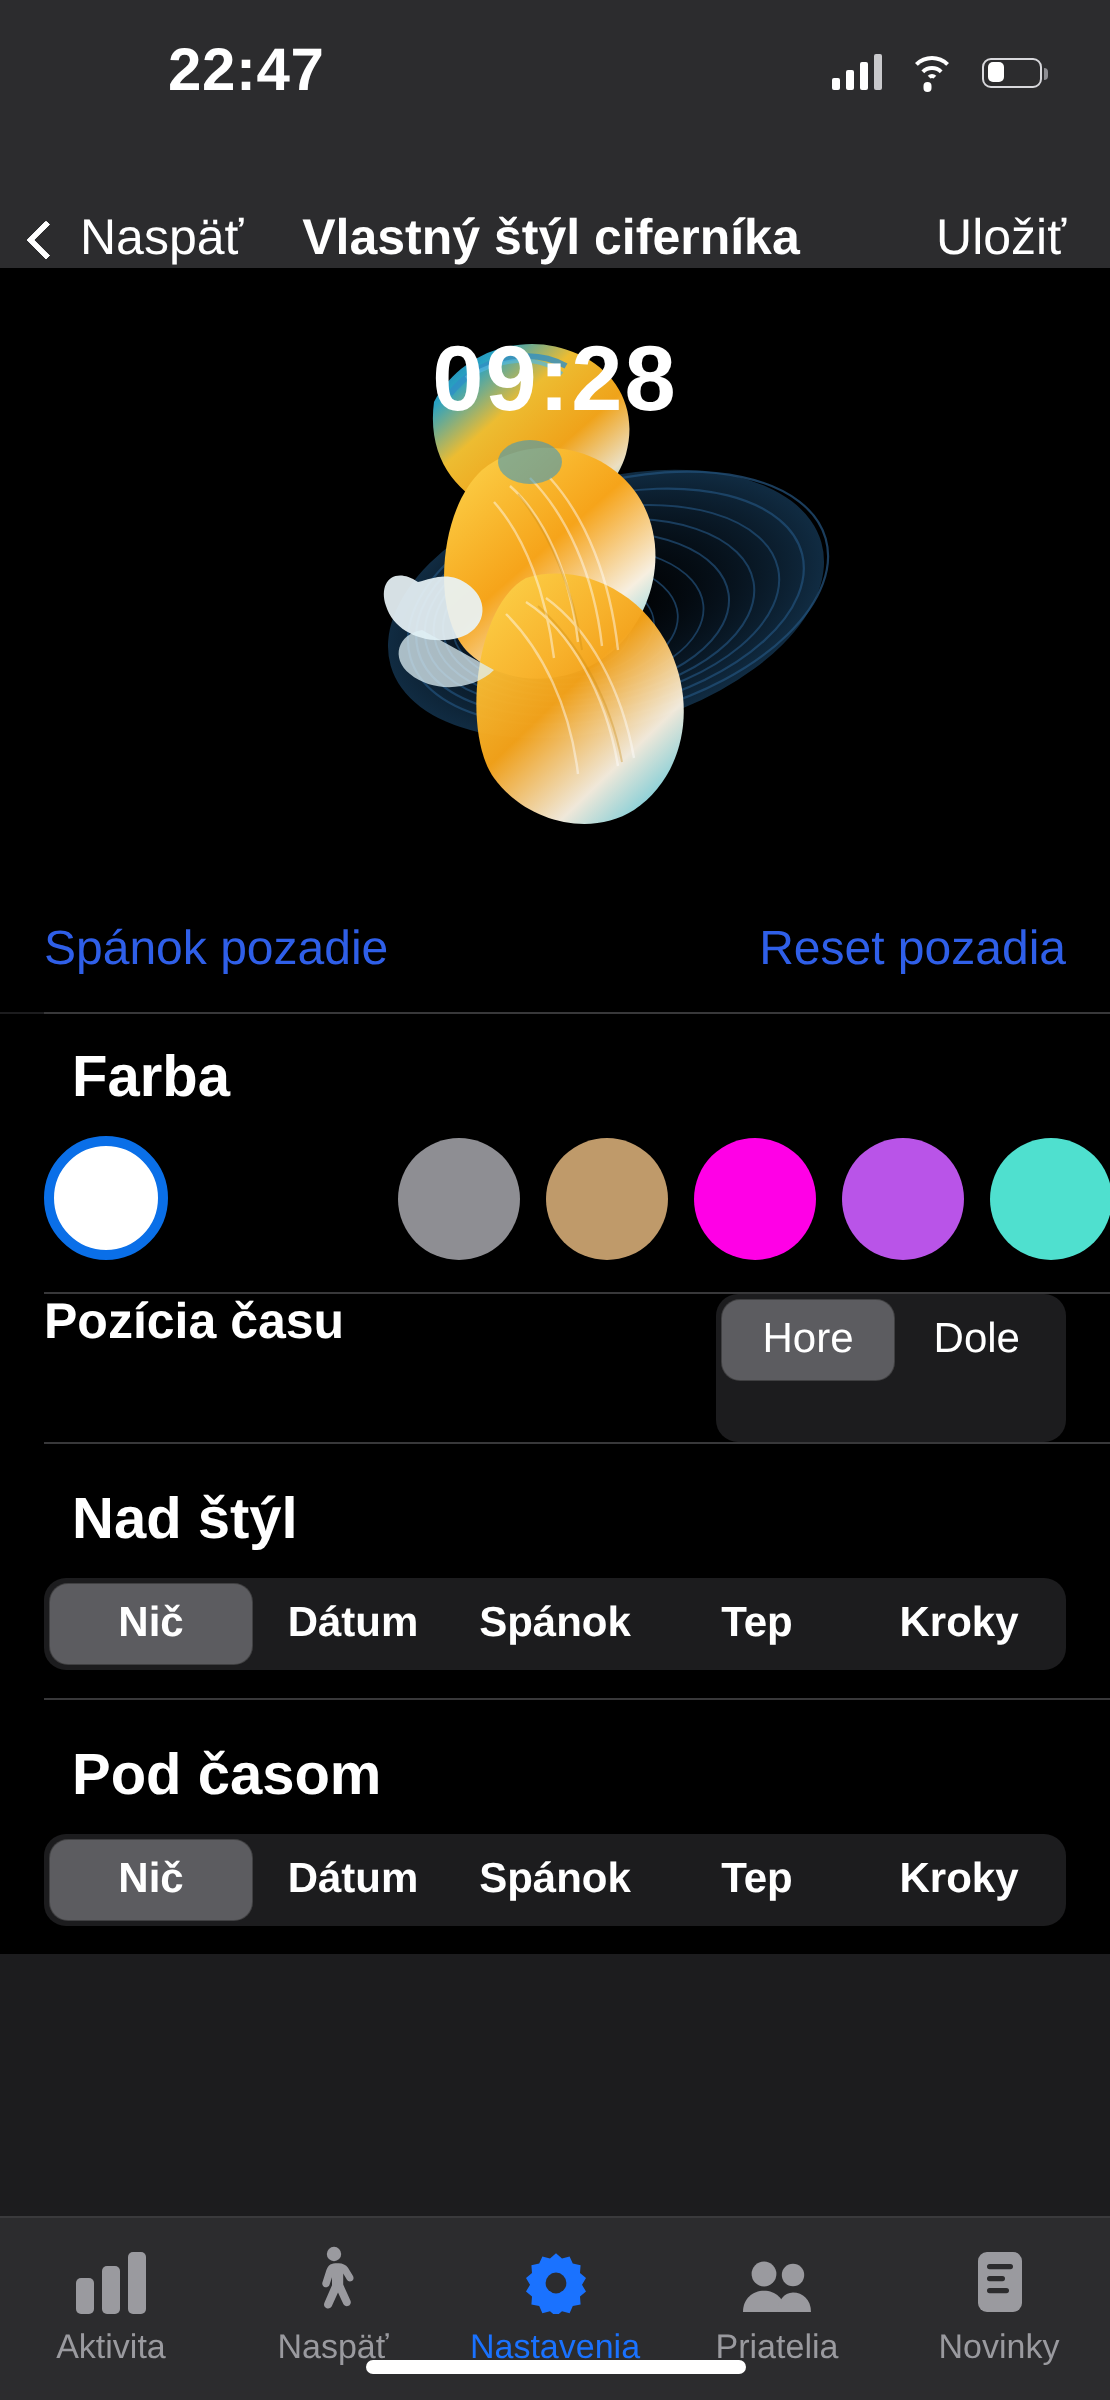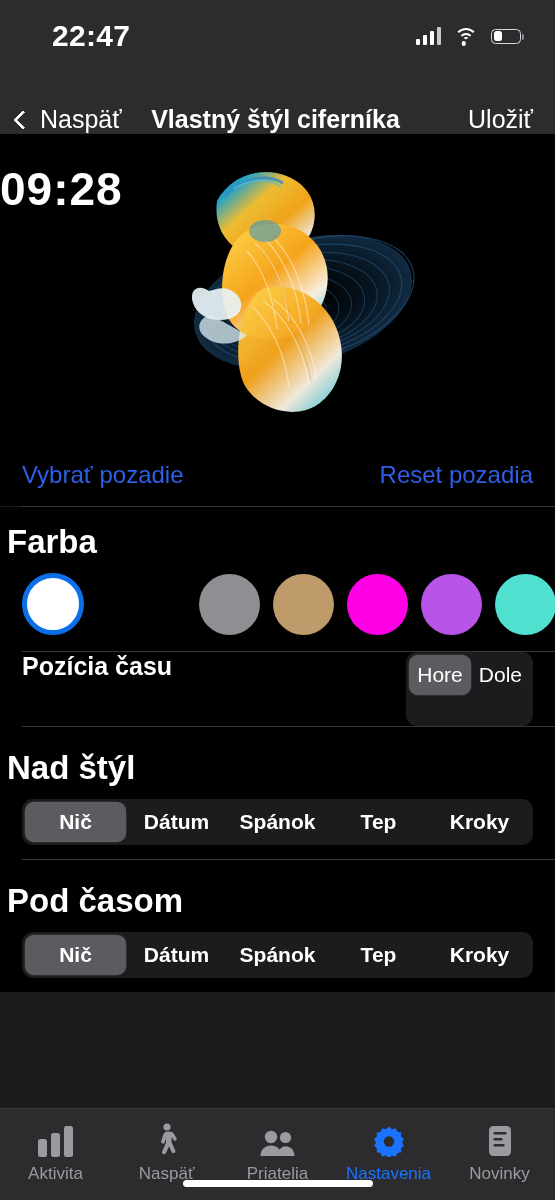--- a/index.html
+++ b/index.html
@@ -10,21 +10,21 @@
     -webkit-font-smoothing:antialiased;
   }
   #app{ position:relative; width:555px; height:1200px; background:#1c1c1e; display:flex; flex-direction:column; }
 
   
   .statusbar{
     height:72px; background:#2c2c2e; flex:0 0 auto;
     display:flex; align-items:center; justify-content:space-between;
     padding:0 34px 0 52px; color:#fff;
   }
-  .sb-time{ font-size:30px; font-weight:bold; letter-spacing:.3px; }
+  .sb-time{ font-size:30px; font-weight:bold; letter-spacing:.3px;margin-left:32px; }
   .sb-right{ display:flex; align-items:center; gap:13px; }
 
   .signal{ display:flex; align-items:flex-end; gap:3px; height:18px; }
   .signal i{ display:block; width:4px; background:#fff; border-radius:1px; }
   .signal i:nth-child(1){ height:6px; }
   .signal i:nth-child(2){ height:10px; }
   .signal i:nth-child(3){ height:14px; }
   .signal i:nth-child(4){ height:18px; background:#c9c9cc; }
 
   .wifi{ position:relative; width:24px; height:18px; }
@@ -48,56 +48,56 @@
   .nav-back{ display:flex; align-items:center; gap:10px; padding-left:16px; cursor:pointer; }
   .chev{ width:14px; height:14px; border-left:3.4px solid #fff; border-bottom:3.4px solid #fff;
          transform:rotate(45deg); border-radius:1px; }
   .nav-back-label{ font-size:25px; }
   .nav-title{ position:absolute; left:0; right:4px; text-align:center; font-size:25px; font-weight:bold; pointer-events:none; }
   .nav-save{ margin-left:auto; padding-right:22px; font-size:25px; cursor:pointer; position:relative; z-index:2; }
 
   
   .preview{ position:relative; height:310px; flex:0 0 auto; background:#000; overflow:hidden; }
   .preview-time{
-    position:absolute; top:28px; left:0; right:0; text-align:left;
+    position:absolute; top:28px; left:0; right:0; text-align:center;
     font-size:46px; font-weight:bold; color:#fff; letter-spacing:1px; z-index:3;
   }
   .fish-wrap{ position:absolute; left:0; top:0; width:100%; height:100%; }
   .fish-wrap svg{ position:absolute; left:50%; top:50%; transform:translate(-50%,-50%); }
 
   
   .links{
     height:62px; flex:0 0 auto; background:#000;
     display:flex; align-items:center; justify-content:space-between;
     padding:0 22px; font-size:24px; color:#2f5fe8;
   }
   .links span{ cursor:pointer; }
 
   .hr{ height:1px; background:#38383a; margin-left:22px; flex:0 0 auto; }
 
   
   .content{ background:#000; flex:0 0 auto; }
 
-  .sec-title{ font-size:33px; font-weight:bold; color:#fff; padding:16px 0 0 7px; }
+  .sec-title{ font-size:29px; font-weight:bold; color:#fff; padding:16px 0 0 36px; }
 
   
   .swatches{ display:flex; align-items:center; padding:12px 0 16px 22px; gap:0; overflow:hidden; }
   .sw{ flex:0 0 auto; border-radius:50%; cursor:pointer; }
   .sw-sel{ width:62px; height:62px; border:5px solid #0a6fe8; background:#fff; margin-right:115px; }
   .sw-plain{ width:61px; height:61px; margin-right:13px; }
 
   
   .row{ display:flex; justify-content:space-between; padding:0 22px; height:74px; }
   .row-label{ font-size:25px; font-weight:bold; color:#fff; }
 
   
   .seg{ display:flex; background:#1c1c1e; border-radius:11px; padding:3px; }
   .seg-item{
     position:relative; display:flex; align-items:center; justify-content:center;
-    color:#fff; font-size:21px; padding:0 8px; height:40px; cursor:pointer; border-radius:9px; white-space:nowrap;
+    color:#fff; font-size:21px; padding:0 20px; height:40px; cursor:pointer; border-radius:9px; white-space:nowrap;
   }
   .seg-item.sel{ background:#5c5c60; box-shadow:0 0 0 .5px rgba(255,255,255,.16); }
 
   .seg-wide{ width:calc(100% - 44px); margin:0 22px 0 22px; justify-content:space-between;font-weight:bold; }
   .seg-wide .seg-item{ flex:1 1 0; padding:0; }
 
   .sec-block{ padding-top:6px; padding-bottom:14px; }
 
   
   .filler{ flex:1 1 auto; background:#1c1c1e; }
@@ -226,21 +226,21 @@
           <path d="M146 108 C162 128 174 156 178 186"></path>
           <path d="M156 164 C176 182 192 210 198 242"></path>
         </g>
 
         <ellipse cx="152" cy="92" rx="16" ry="11" fill="#2f96c8" opacity="0.55"></ellipse>
       </svg>
     </div>
   </div>
 
   <div class="links">
-    <span>Vybrať pozadie</span>
+    <span>Spánok pozadie</span>
     <span>Reset pozadia</span>
   </div>
   <div class="hr"></div>
 
   <div class="content">
 
     <div class="sec-title">Farba</div>
     <div class="swatches">
       <div class="sw sw-sel"></div>
       <div class="sw sw-plain" style="background:#8e8e93"></div>
@@ -304,47 +304,47 @@
     <div class="tab">
       <div class="tab-icon">
         <svg width="26" height="34" viewBox="0 0 26 34" fill="#9a9a9f">
           <circle cx="13" cy="4" r="3.6"></circle>
           <path d="M13.6 8.6 C11 8.6 9.6 10.4 9 12.6 L7.2 18.2 C6.9 19.3 7.5 20.3 8.5 20.6 C9.5 20.9 10.5 20.3 10.8 19.3 L12 15.6 L12 19.6 L8.2 28.4 C7.7 29.5 8.2 30.7 9.3 31.1 C10.4 31.5 11.5 31 12 29.9 L15 23.2 L17.6 28.9 C18.1 30 19.3 30.4 20.3 29.9 C21.3 29.4 21.7 28.2 21.2 27.2 L17.6 19.3 L17.6 13.8 L19.4 16.8 C19.9 17.7 21 18 21.9 17.5 C22.8 17 23 15.8 22.5 15 L20 10.9 C19 9.4 17.2 8.6 15.4 8.6 Z"></path>
         </svg>
       </div>
       <div class="tab-label">Naspäť</div>
     </div>
 
-    <div class="tab">
-      <div class="tab-icon">
-        <svg width="38" height="28" viewBox="0 0 38 28" fill="#9a9a9f">
-          <circle cx="12" cy="8" r="6.2"></circle>
-          <circle cx="26.5" cy="8.5" r="5.6"></circle>
-          <path d="M1.5 27 C1.5 20.4 6.3 16.4 12 16.4 C17.7 16.4 22.5 20.4 22.5 27 Z"></path>
-          <path d="M18.5 27 C18.8 21.6 22 17.2 26.5 17.2 C31.4 17.2 35.5 20.8 35.5 27 Z"></path>
-        </svg>
-      </div>
-      <div class="tab-label">Priatelia</div>
-    </div>
-
     <div class="tab active">
       <div class="tab-icon">
         <svg width="32" height="32" viewBox="0 0 32 32" fill="#1a72ff">
           <path d="M16 1.6 L19 4.2 L22.8 3.2 L24.4 6.8 L28.3 7.6 L28 11.5 L31 14 L29 17.4 L31 20.8
                    L28 23.3 L28.3 27.2 L24.4 28 L22.8 31.6 L19 30.6 L16 33.2 L13 30.6 L9.2 31.6
                    L7.6 28 L3.7 27.2 L4 23.3 L1 20.8 L3 17.4 L1 14 L4 11.5 L3.7 7.6 L7.6 6.8
                    L9.2 3.2 L13 4.2 Z"></path>
           <circle cx="16" cy="16.5" r="5.2" fill="#2c2c2e"></circle>
         </svg>
       </div>
       <div class="tab-label">Nastavenia</div>
     </div>
 
     <div class="tab">
       <div class="tab-icon">
+        <svg width="38" height="28" viewBox="0 0 38 28" fill="#9a9a9f">
+          <circle cx="12" cy="8" r="6.2"></circle>
+          <circle cx="26.5" cy="8.5" r="5.6"></circle>
+          <path d="M1.5 27 C1.5 20.4 6.3 16.4 12 16.4 C17.7 16.4 22.5 20.4 22.5 27 Z"></path>
+          <path d="M18.5 27 C18.8 21.6 22 17.2 26.5 17.2 C31.4 17.2 35.5 20.8 35.5 27 Z"></path>
+        </svg>
+      </div>
+      <div class="tab-label">Priatelia</div>
+    </div>
+
+    <div class="tab">
+      <div class="tab-icon">
         <svg width="26" height="32" viewBox="0 0 26 32" fill="#9a9a9f">
           <rect x="2" y="1" width="22" height="30" rx="4.5"></rect>
           <rect x="6.5" y="7" width="13" height="2.6" rx="1.3" fill="#2c2c2e"></rect>
           <rect x="6.5" y="13" width="9" height="2.6" rx="1.3" fill="#2c2c2e"></rect>
           <rect x="6.5" y="19" width="11" height="2.6" rx="1.3" fill="#2c2c2e"></rect>
         </svg>
       </div>
       <div class="tab-label">Novinky</div>
     </div>
   </div>

